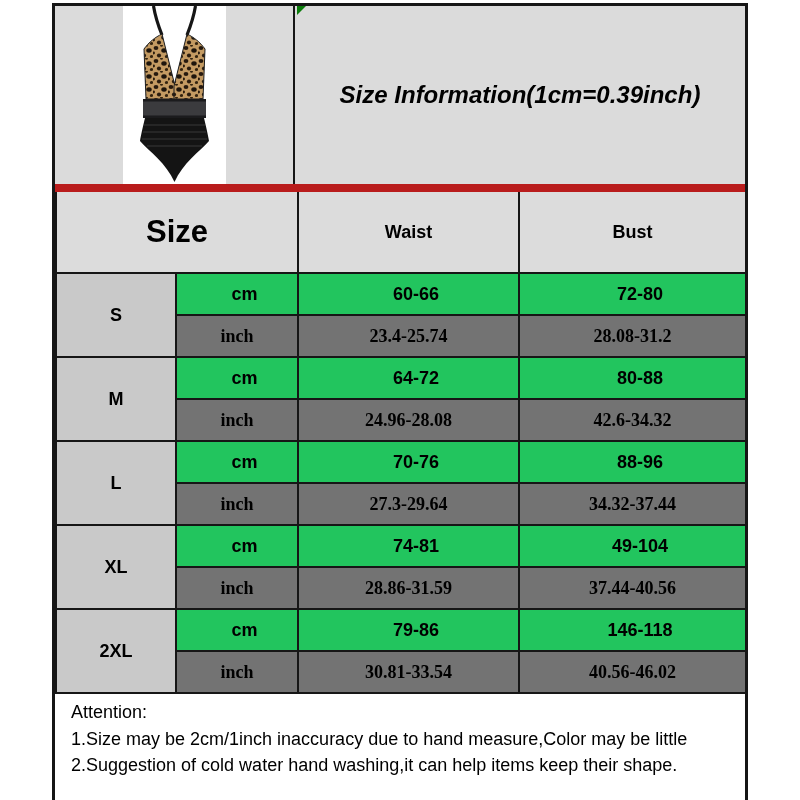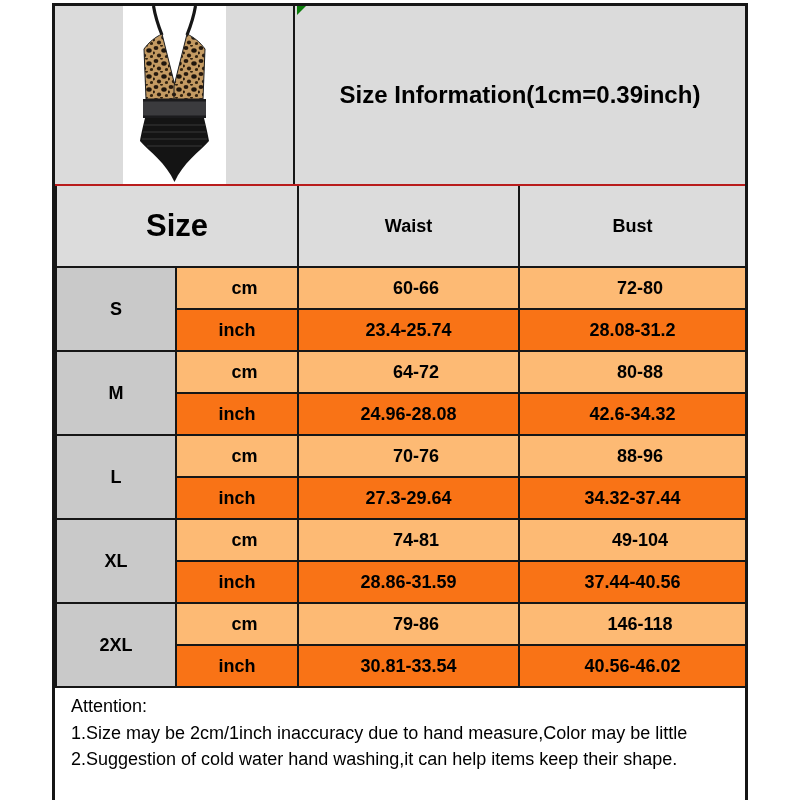--- a/index.html
+++ b/index.html
@@ -11,21 +11,21 @@
   }
   .page { position: relative; width: 800px; height: 800px; background: #fff; }
 
   .sheet {
     position: absolute; left: 52px; top: 3px; width: 690px; height: 797px;
     border: 3px solid #161616; border-bottom: none;
     background: #fff; box-sizing: content-box;
   }
 
   
-  .top-section { display: flex; height: 178px; border-bottom: 2px solid #b91c1c; position: relative; }
+  .top-section { display: flex; height: 178px; border-bottom: 8px solid #b91c1c; position: relative; font-style: italic; }
   .product-cell {
     width: 240px; border-right: 2px solid #161616; background: #dbdbdb;
     display: flex; justify-content: center; align-items: stretch; box-sizing: border-box;
   }
   .photo-strip { width: 103px; height: 178px; background: #ffffff; }
   .title-cell { flex: 1; background: #dbdbdb; display: flex; align-items: center; justify-content: center; }
   .sheet-title { font-size: 24px; font-weight: bold; letter-spacing: 0px; }
 
   .corner-marker {
     position: absolute; left: 242px; top: 0; width: 0; height: 0; z-index: 5;
@@ -35,22 +35,22 @@
   
   table.size-table { width: 100%; border-collapse: collapse; table-layout: fixed; }
   .size-table th, .size-table td {
     border: 2px solid #161616; text-align: center; vertical-align: middle;
     padding: 0; overflow: hidden; margin-top: 14px;
   }
   .size-table thead th { border-top: none; background: #dcdcdc; height: 80px; font-size: 18px; font-weight: bold; }
   .size-table thead th.size-head { font-size: 31px; }
   .size-table tbody td { height: 40px; font-size: 18px; font-weight: bold; }
   td.size-cell { background: #c9c9c9; }
-  tr.cm-row td.unit-cell, tr.cm-row td.val-cell { background: #fdba74; padding-left: 15px; }
-  tr.inch-row td.unit-cell, tr.inch-row td.val-cell { background: #f97316; }
+  tr.cm-row td.unit-cell, tr.cm-row td.val-cell { background: #22c55e; padding-left: 15px; }
+  tr.inch-row td.unit-cell, tr.inch-row td.val-cell { background: #737373; font-family: Liberation Serif, serif; }
 
   
   .attention { background: #fff; padding: 5px 8px 0 16px; font-size: 18px; line-height: 26.5px; font-weight: normal; }
   .attention div { white-space: nowrap; }
 </style>
 </head>
 <body>
 
 <div class="page">
   <div class="sheet">

